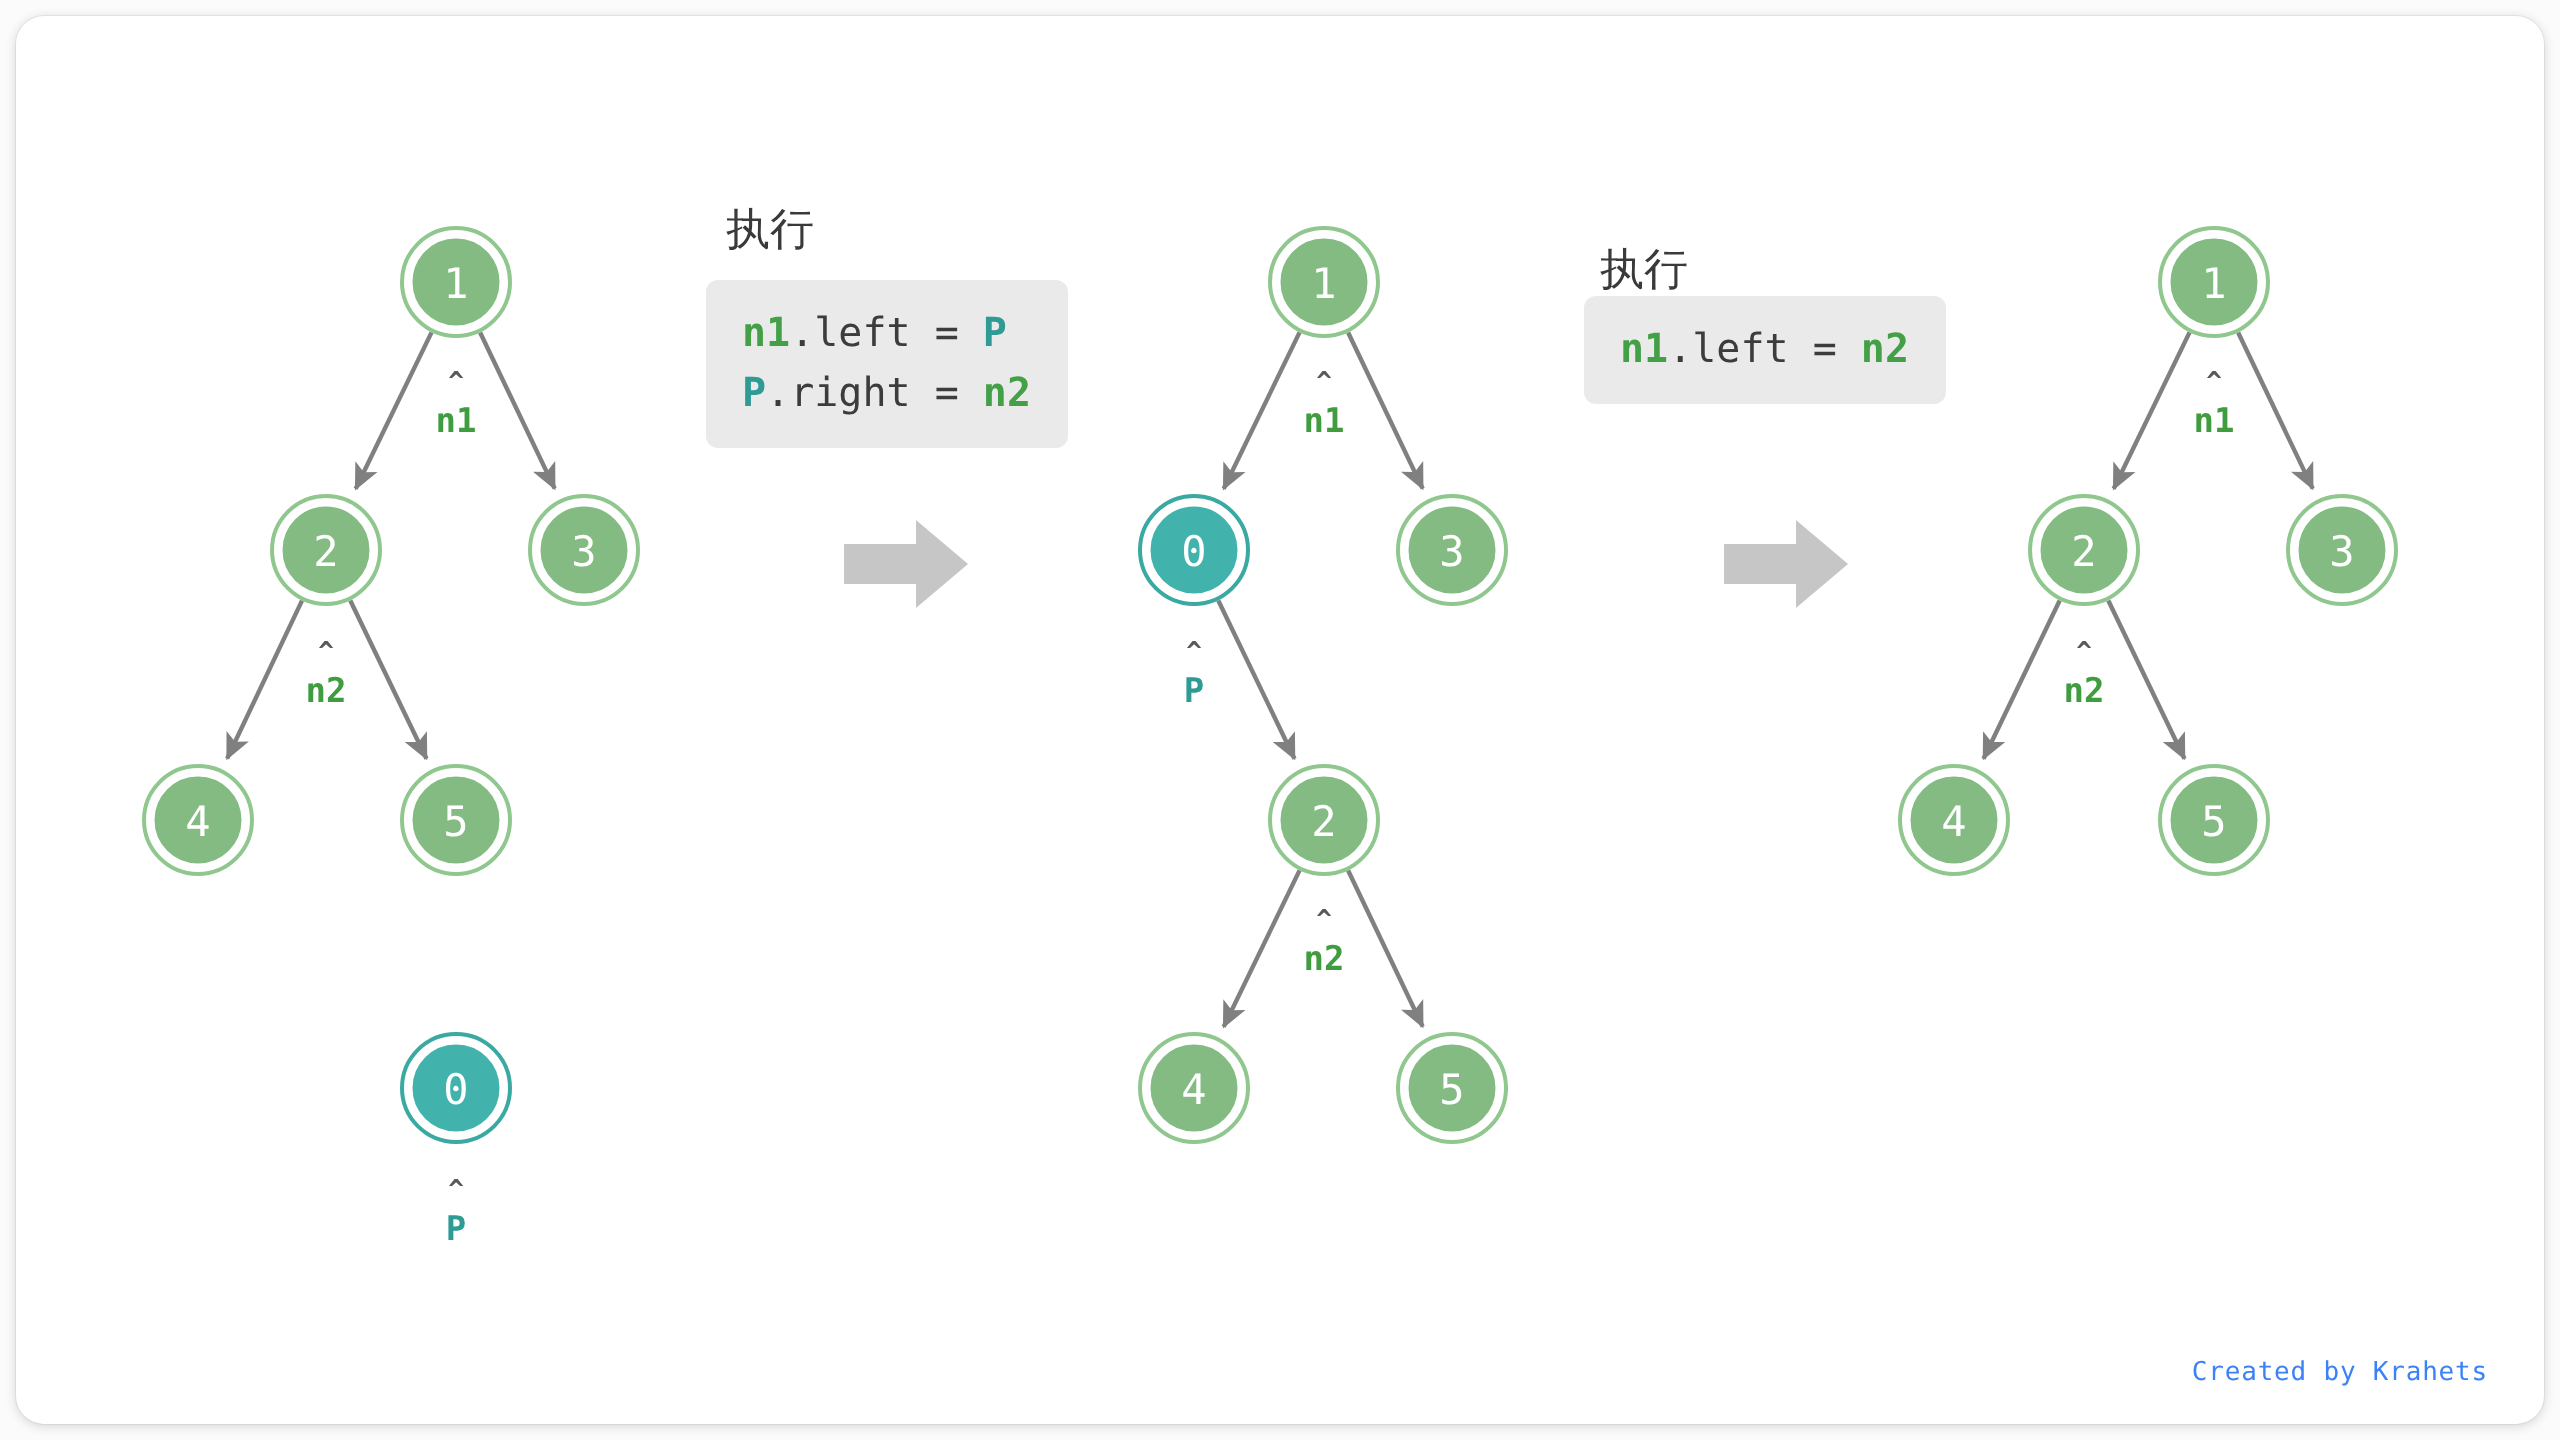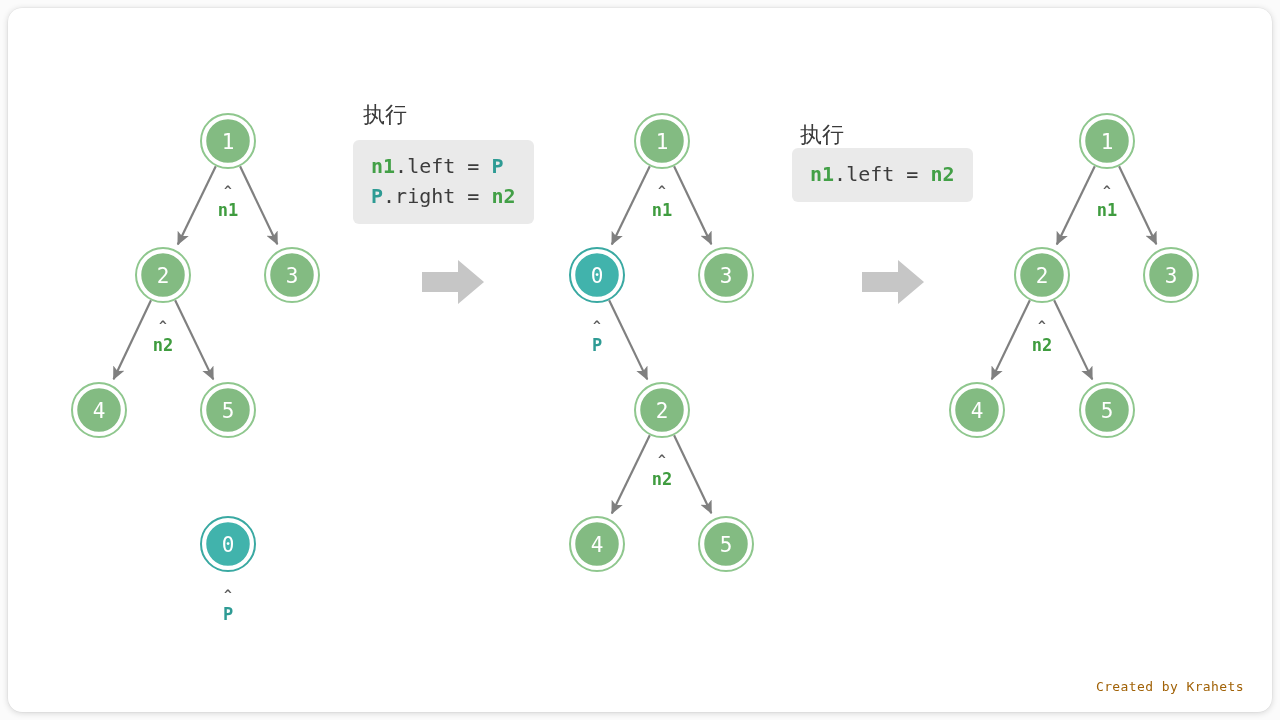--- a/index.html
+++ b/index.html
@@ -86,21 +86,21 @@
   .tok-green { color: #43a047; font-weight: bold; }
   .tok-teal  { color: #2e9b94; font-weight: bold; }
   .tok-plain { color: #3c3c3c; }
 
   .credit {
     position: absolute;
     right: 28px;
     bottom: 18px;
     font-family: "DejaVu Sans Mono", "Liberation Mono", monospace;
     font-size: 13px;
-    color: #a16207;
+    color: #3b82f6;
     letter-spacing: 0.4px;
   }
 </style>
 </head>
 <body>
 
 <div id="canvas">
   <svg class="stage" id="stage" viewBox="0 0 1264 704">
     <defs>
       <marker id="arrowhead" markerWidth="7" markerHeight="7" refX="5.6" refY="3.2" orient="auto" markerUnits="strokeWidth">

